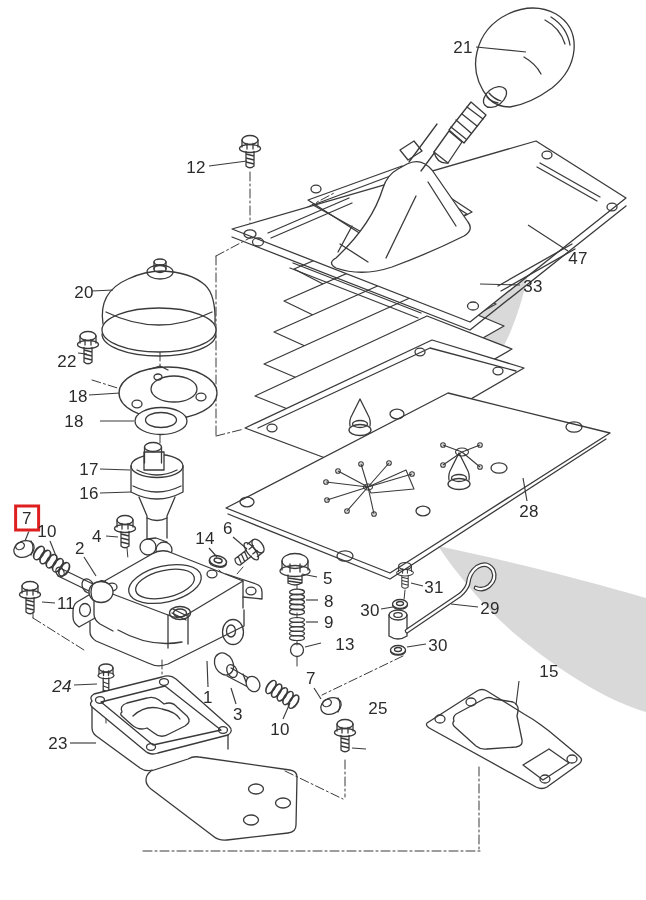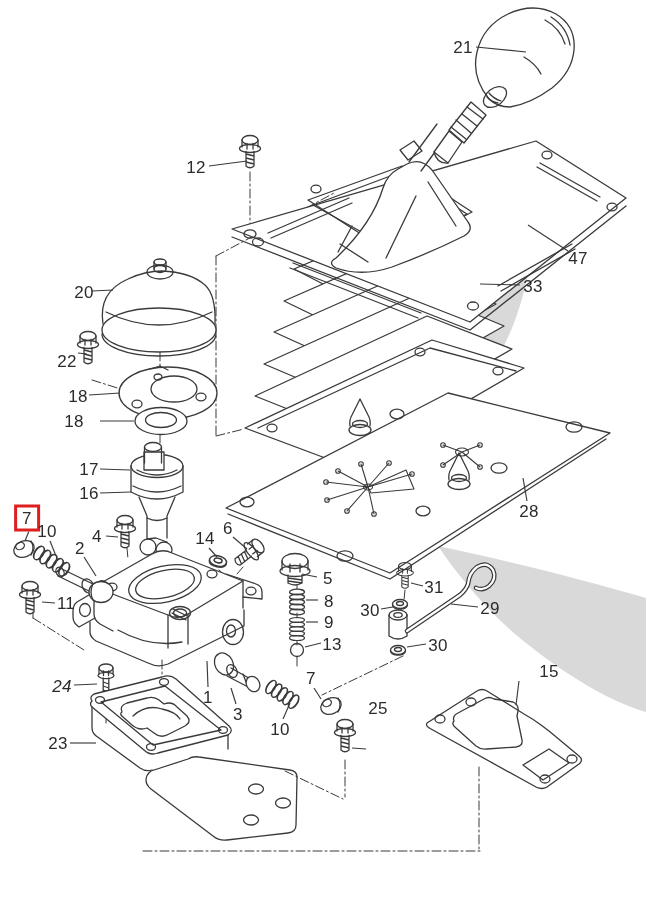--- a/index.html
+++ b/index.html
@@ -424,21 +424,21 @@
       <div class="part-label highlighted" style="left: 27px; top: 518px;">7</div>
       <div class="part-label" style="left: 47px; top: 531px;">10</div>
       <div class="part-label" style="left: 97px; top: 536px;">4</div>
       <div class="part-label" style="left: 80px; top: 548px;">2</div>
       <div class="part-label" style="left: 205px; top: 538px;">14</div>
       <div class="part-label" style="left: 228px; top: 528px;">6</div>
       <div class="part-label" style="left: 66px; top: 603px;">11</div>
       <div class="part-label" style="left: 328px; top: 578px;">5</div>
       <div class="part-label" style="left: 329px; top: 601px;">8</div>
       <div class="part-label" style="left: 329px; top: 622px;">9</div>
-      <div class="part-label" style="left: 332px; top: 644px;">13</div>
+      <div class="part-label" style="left: 345px; top: 644px;">13</div>
       <div class="part-label" style="left: 434px; top: 587px;">31</div>
       <div class="part-label" style="left: 370px; top: 610px;">30</div>
       <div class="part-label" style="left: 490px; top: 608px;">29</div>
       <div class="part-label" style="left: 438px; top: 645px;">30</div>
       <div class="part-label" style="left: 521px; top: 671px; margin-left: 28px;">15</div>
       <div class="part-label" style="left: 62px; top: 686px; font-style: italic;">24</div>
       <div class="part-label" style="left: 208px; top: 697px;">1</div>
       <div class="part-label" style="left: 238px; top: 714px;">3</div>
       <div class="part-label" style="left: 280px; top: 729px;">10</div>
       <div class="part-label" style="left: 311px; top: 678px;">7</div>

